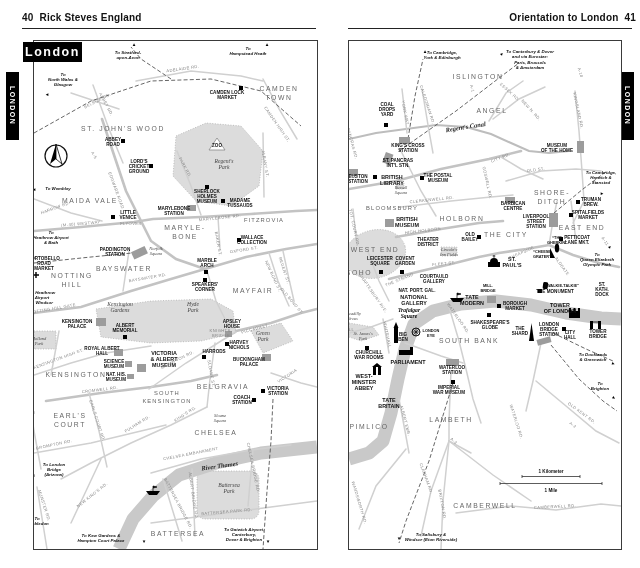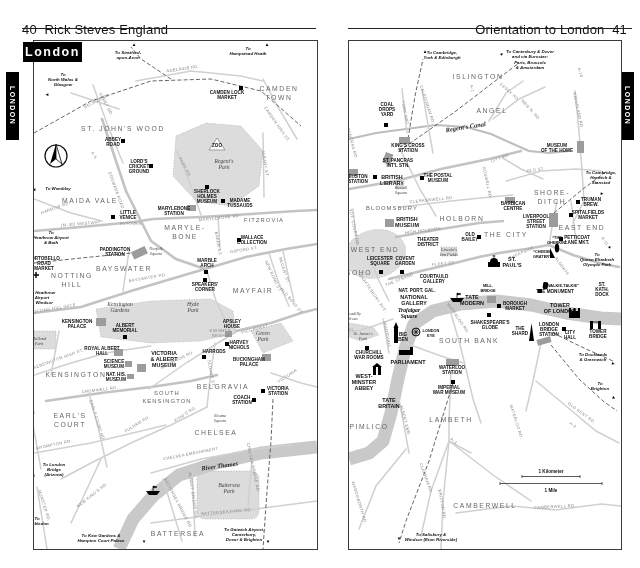--- a/index.html
+++ b/index.html
@@ -1,18 +1,18 @@
 <!DOCTYPE html>
 <html><head>
 <meta charset="utf-8">
 <style>
   html,body{margin:0;padding:0;background:#fff;}
   body{width:640px;height:568px;overflow:hidden;position:relative;
        font-family:"Liberation Sans",sans-serif;color:#111;}
-  .hdr{position:absolute;top:12px;font-size:13px;font-weight:normal;letter-spacing:.2px;margin-top:10px;}
+  .hdr{position:absolute;top:12px;font-size:10px;font-weight:bold;letter-spacing:.2px;}
   .hdr-rule{position:absolute;top:28px;height:1px;background:#222;}
   .tab{position:absolute;width:13px;height:68px;background:#000;color:#fff;
        display:flex;align-items:center;justify-content:center;}
   .tab span{writing-mode:vertical-rl;font-size:7px;font-weight:bold;letter-spacing:1.5px;}
   .map-frame{position:absolute;top:40px;border:1.5px solid #3a3a3a;background:#fff;}
   .title-box{position:absolute;left:23px;top:42px;width:59px;height:20px;background:#000;
        color:#fff;font-weight:bold;font-size:12.5px;letter-spacing:1.5px;
        display:flex;align-items:center;justify-content:center;z-index:5;}
   svg{display:block;}
   
@@ -42,21 +42,21 @@
   .lbl.v{font-family:"Liberation Serif",serif;font-style:italic;font-size:6.4px;fill:#222;}
   .lbl.pb{font-family:"Liberation Serif",serif;font-style:italic;font-size:5.6px;fill:#000;}
   .lbl.a{font-size:4.6px;fill:#000;}
 </style>
 </head>
 <body>
 
 <div class="hdr" style="left:22px;">
   <span>40</span>&nbsp;&nbsp;<span>Rick Steves England</span>
 </div>
-<div class="hdr" style="right:13px;">
+<div class="hdr" style="right:4px;">
   <span>Orientation to London</span>&nbsp;&nbsp;<span>41</span>
 </div>
 <div class="hdr-rule" style="left:22px;width:294px;"></div>
 <div class="hdr-rule" style="left:348px;width:284px;"></div>
 
 <div class="tab" style="left:6px;top:72px;">
     <span>LONDON</span>
   </div>
 <div class="tab" style="left:621px;top:72px;">
     <span>LONDON</span>

